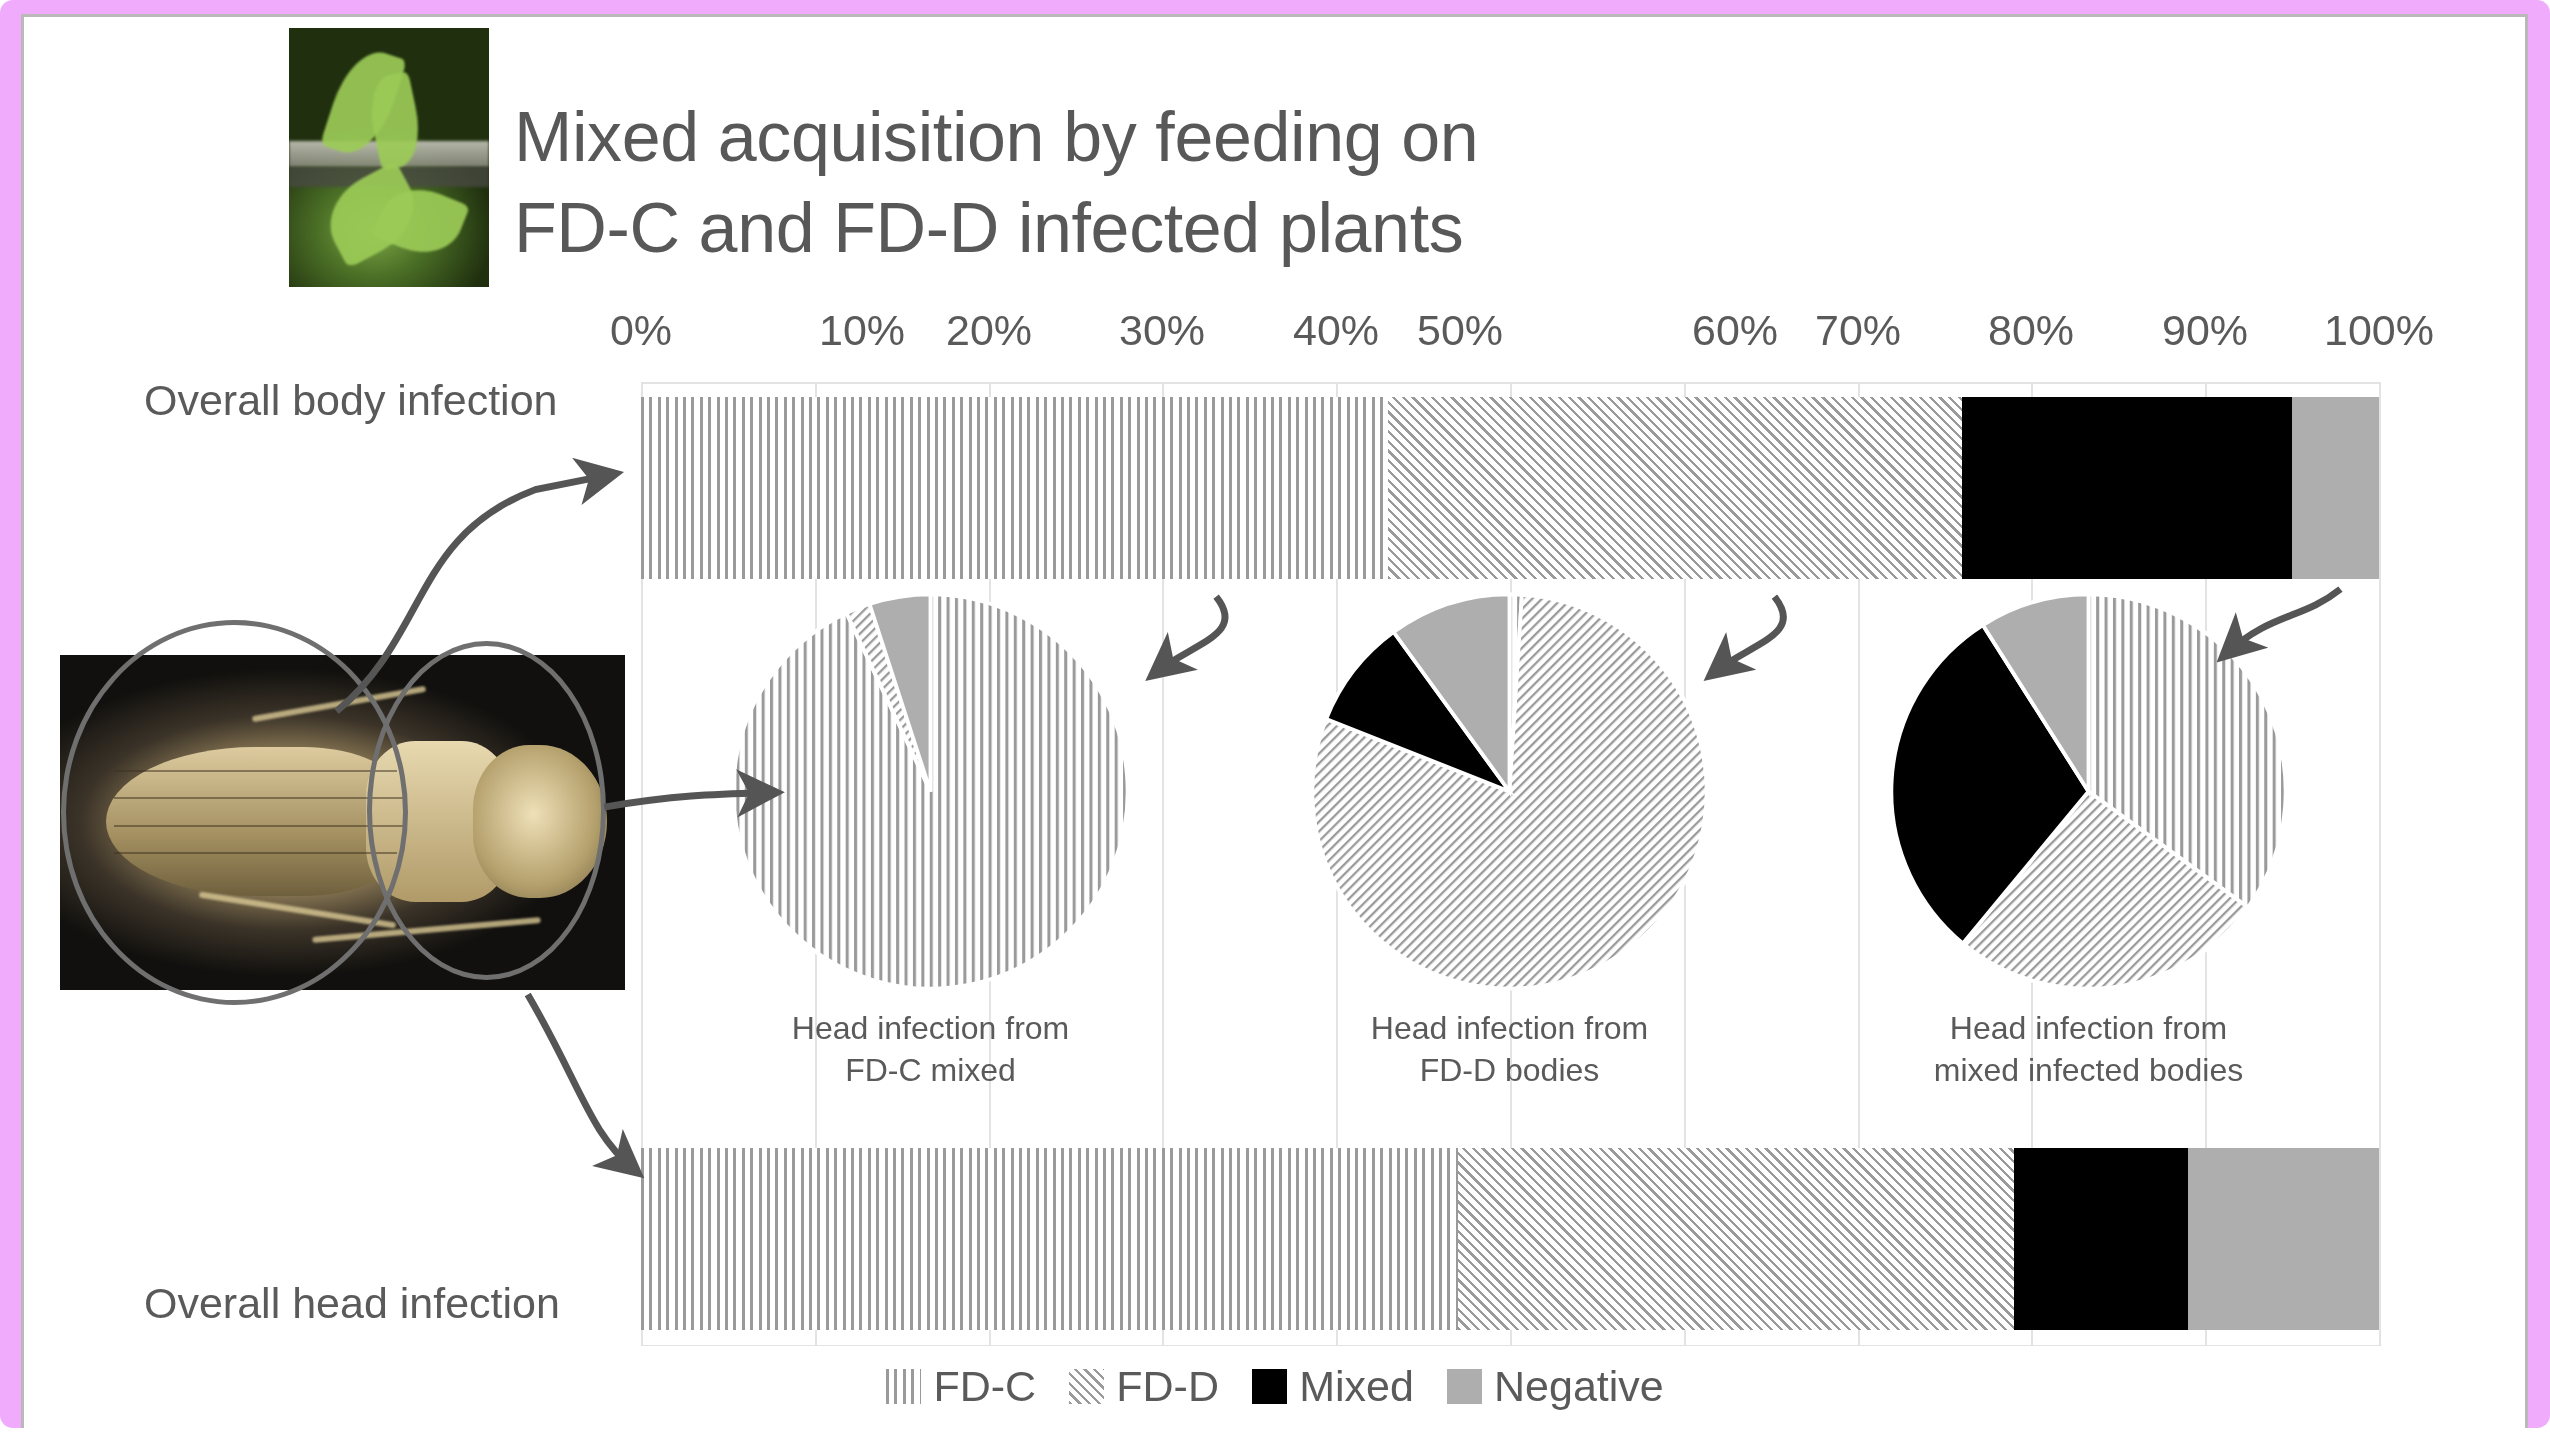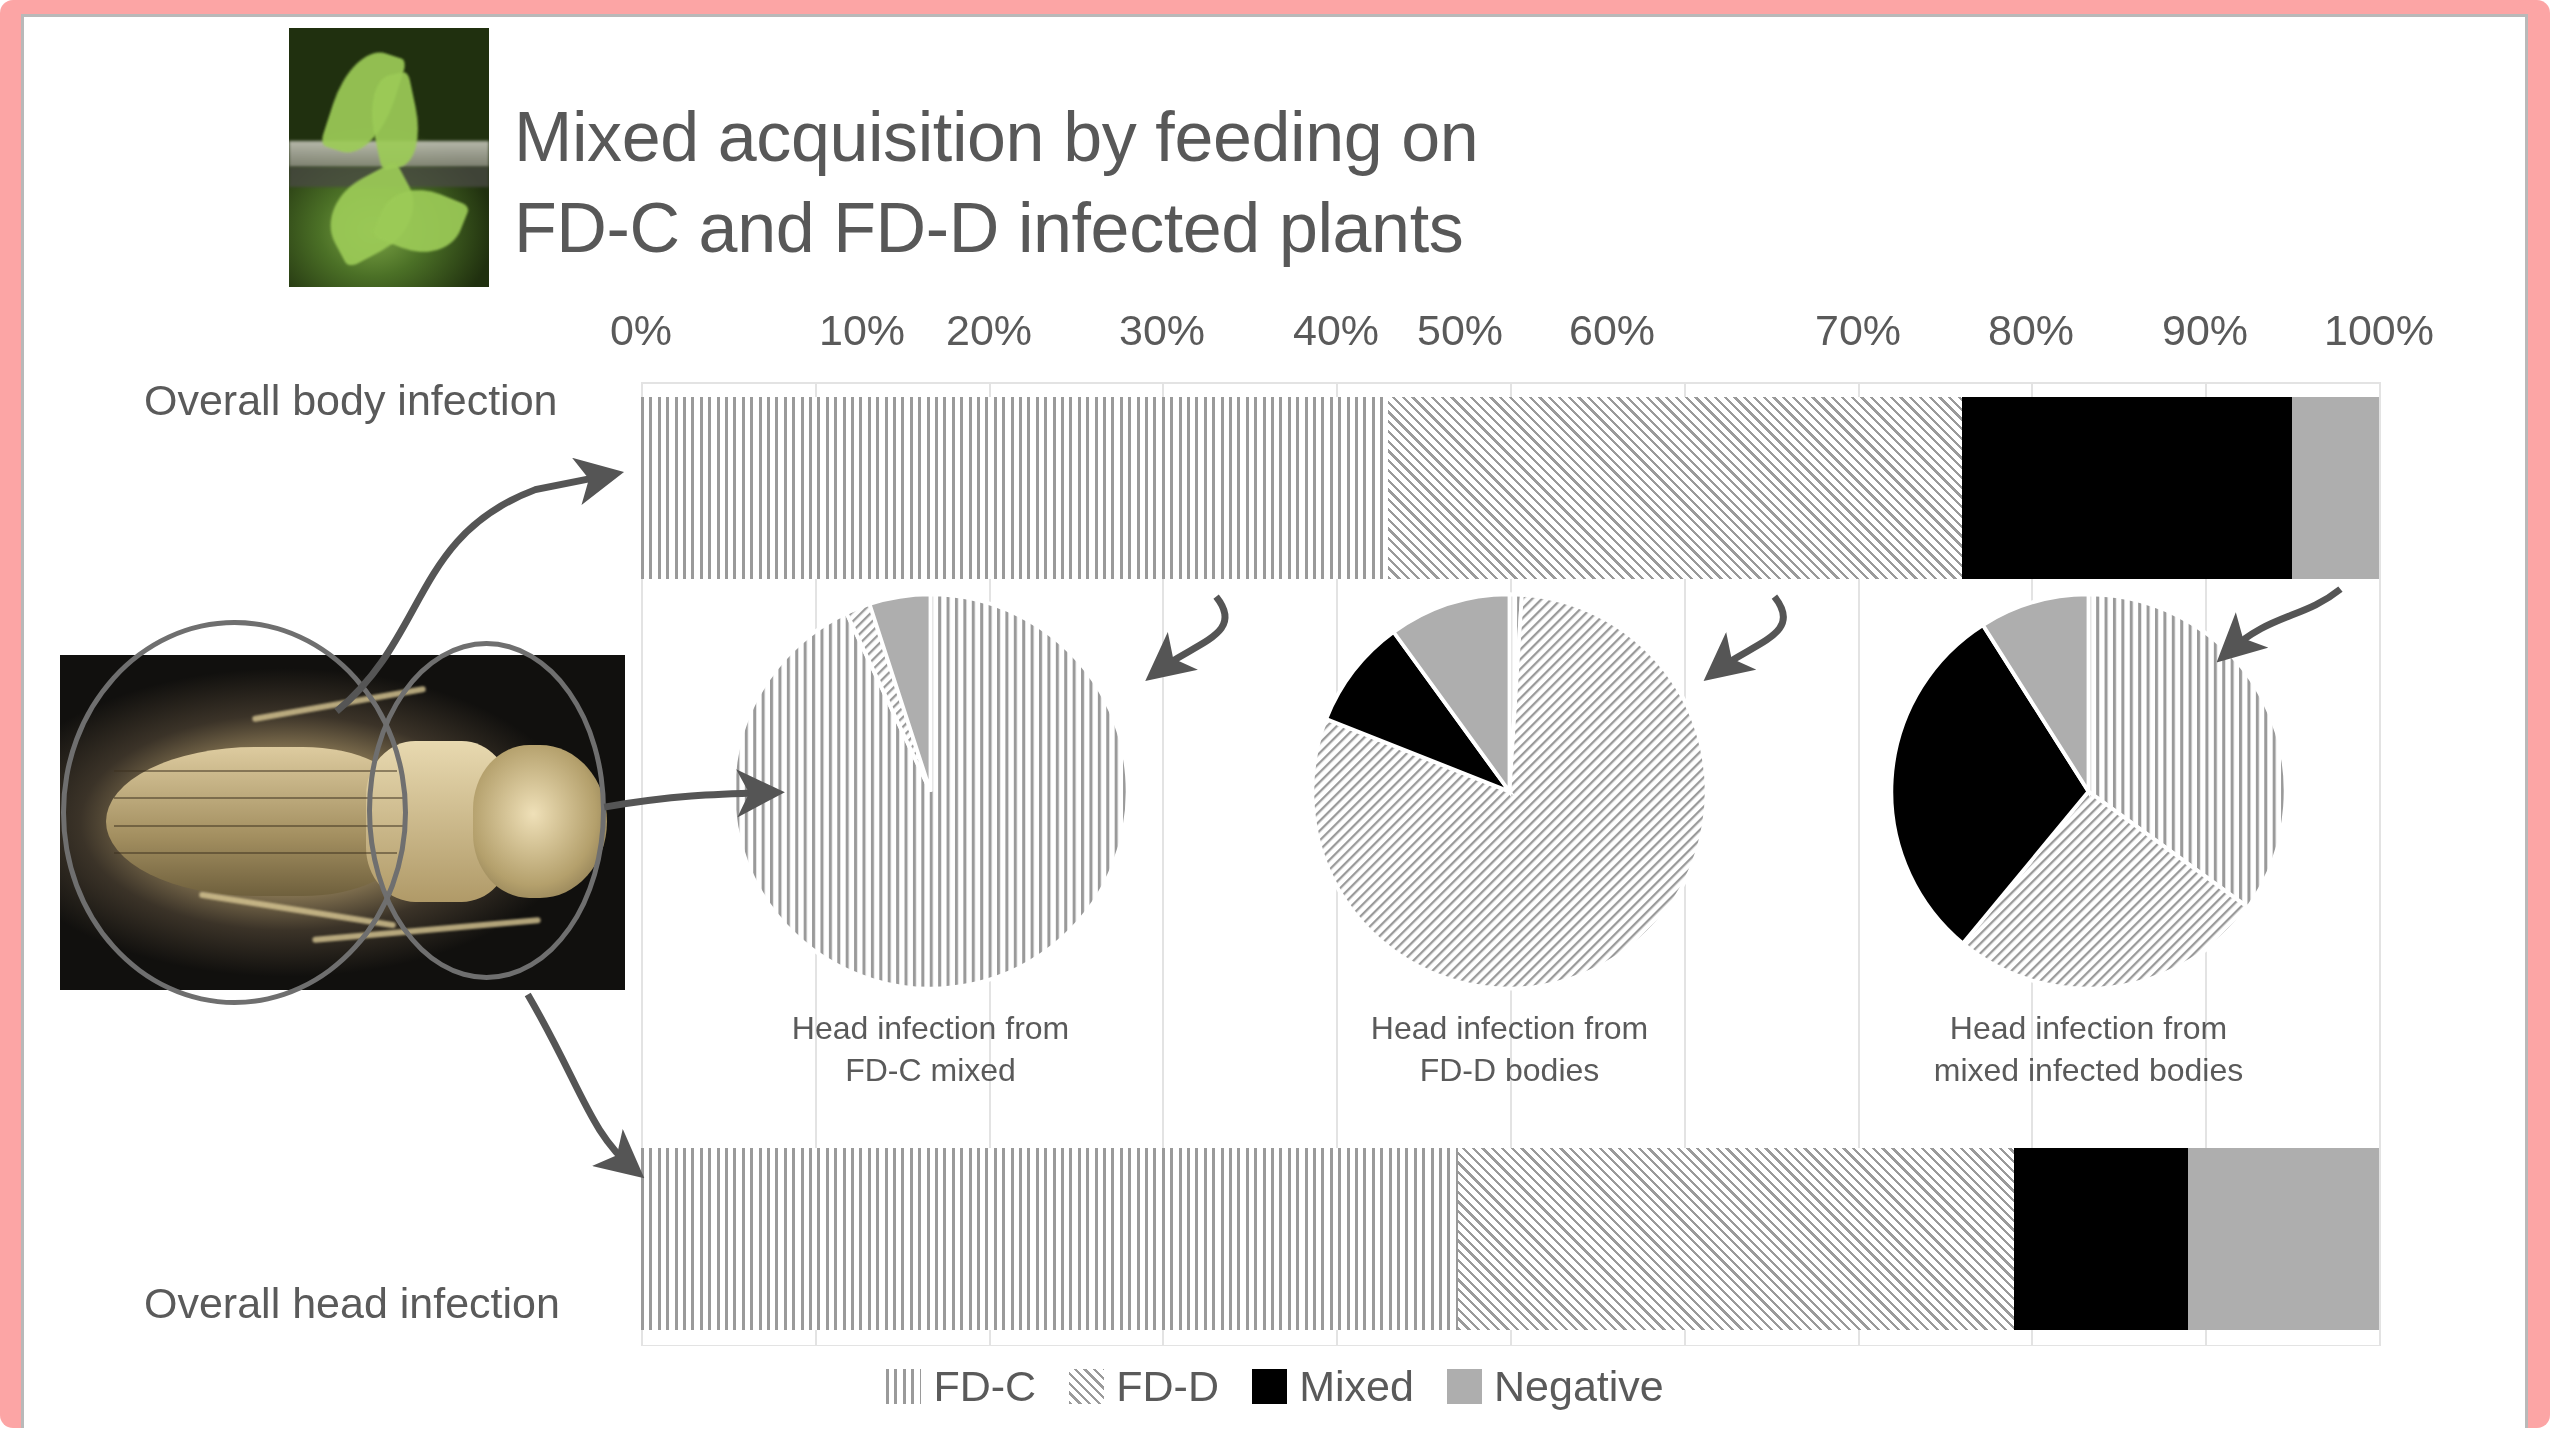--- a/index.html
+++ b/index.html
@@ -1,21 +1,21 @@
 <!DOCTYPE html>
 <html style="font-size:12.2px"><head>
 <meta charset="utf-8">
 <style>
   html,body{margin:0;padding:0;background:#fff;}
   body{font-family:"Liberation Sans", sans-serif;}
 
   #slide{
     position:relative;
     width:2550px;height:1428px;
-    background:#fca5a5;
+    background:#f0abfc;
     box-sizing:border-box;
     overflow:hidden;
     border-radius:13px;
   }
   .frame{
     position:absolute;left:21.4px;top:13.8px;
     width:2507px;height:1427px;
     border:3.1px solid #b9b9b9;
     box-sizing:border-box;
     background:#fff;
@@ -202,21 +202,21 @@
   <div class="row-label body">Overall body infection</div>
   <div class="row-label head">Overall head infection</div>
 
   <div class="axis" id="axis">
       <div class="tick" style="left: 641px;">0%</div>
       <div class="tick" style="left: 862px;">10%</div>
       <div class="tick" style="left: 989px;">20%</div>
       <div class="tick" style="left: 1162px;">30%</div>
       <div class="tick" style="left: 1336px;">40%</div>
       <div class="tick" style="left: 1460px;">50%</div>
-      <div class="tick" style="left: 1612px;">60%</div>
+      <div class="tick" style="left: 1735px;">60%</div>
       <div class="tick" style="left: 1858px; text-align: center;">70%</div>
       <div class="tick" style="left: 2031px;">80%</div>
       <div class="tick" style="left: 2205px;">90%</div>
       <div class="tick" style="left: 2379px;">100%</div>
     </div>
 
   <div class="plot">
     <div class="gridlines" id="gridlines">
         <div class="gl" style="left: 0px;"></div>
         <div class="gl" style="left: 174px;"></div>

